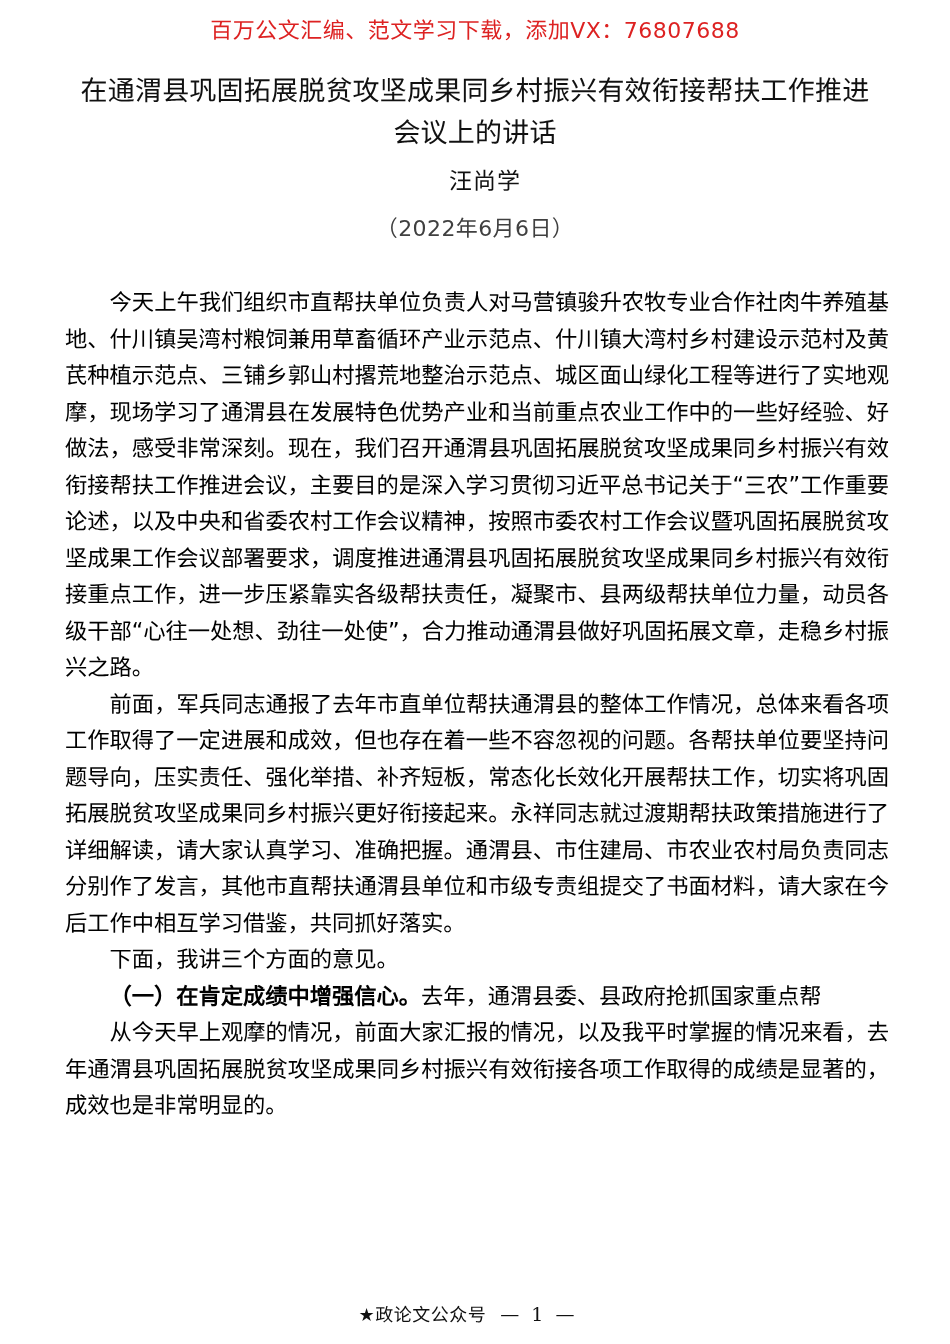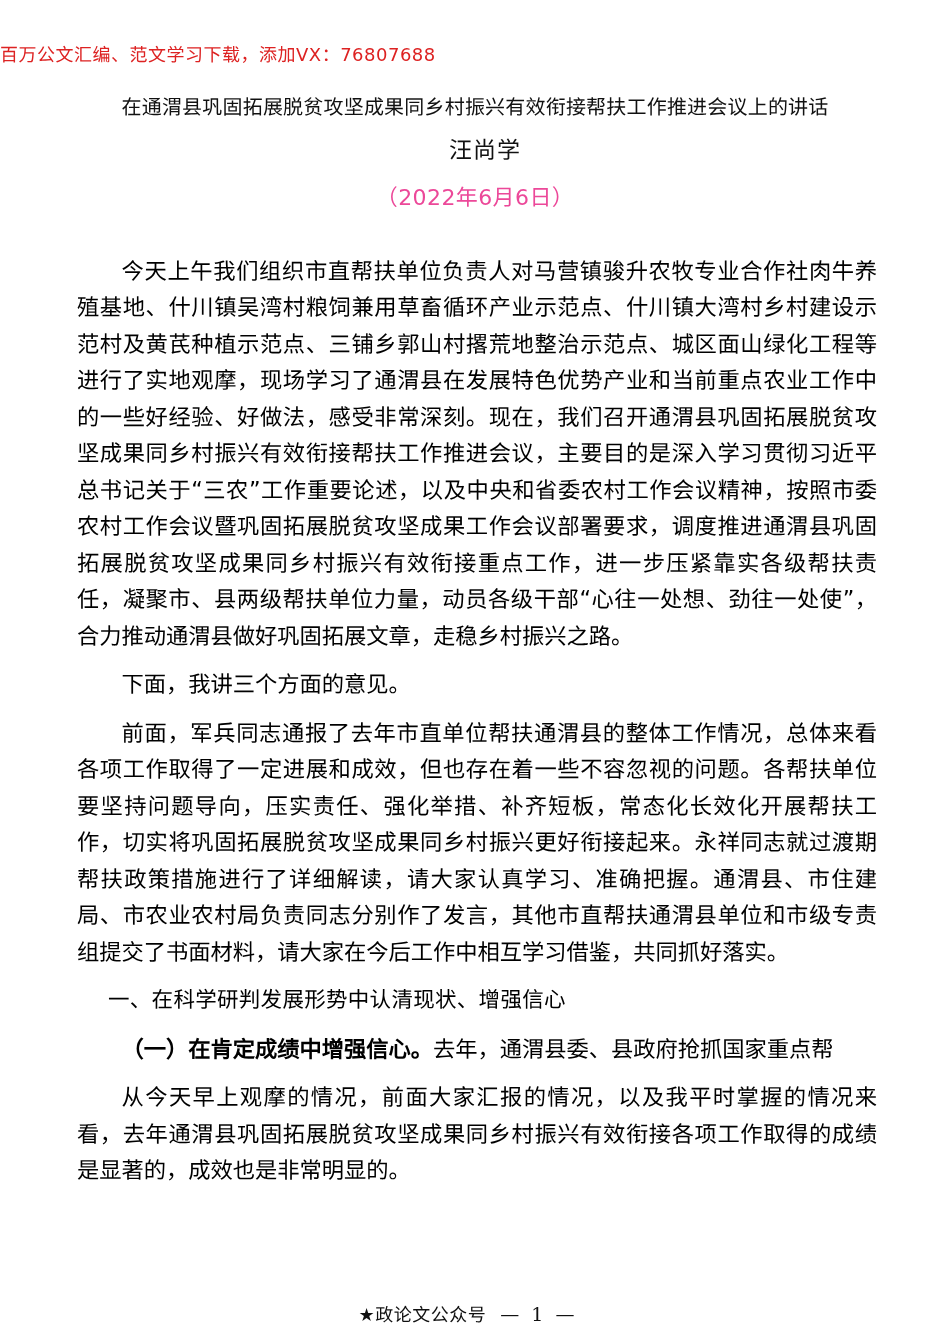--- a/index.html
+++ b/index.html
@@ -20,71 +20,72 @@
   .page {
     position: relative;
     width: 950px;
     height: 1344px;
     box-sizing: border-box;
     padding: 0;
   }
 
   
   .promo-banner {
+    text-align: center;
     color: #dd2222;
     font-family: "DejaVu Sans", "Liberation Sans", sans-serif;
-    font-size: 18px;
+    font-size: 22px;
     font-weight: 500;
     letter-spacing: 0.5px;
-    padding-top: 44px;
+    padding-top: 18px;
     line-height: 1.2;
     white-space: nowrap;
   }
 
   
   .doc-title {
     margin: 26px auto 0 auto;
     width: 806px;
     text-align: center;
     font-family: "DejaVu Sans", "Liberation Sans", sans-serif;
-    font-size: 20px;
+    font-size: 27px;
     font-weight: 400;
     line-height: 1.55;
     letter-spacing: 0.2px;
     color: #111;
   }
   .doc-author {
     text-align: center;
     font-family: "DejaVu Sans", "Liberation Sans", sans-serif;
     font-size: 23px;
     margin-top: 8px;
     letter-spacing: 1px;
     color: #111;
     padding-left: 20px;
   }
   .doc-date {
     text-align: center;
     font-family: "DejaVu Sans", "Liberation Sans", sans-serif;
     font-size: 22px;
     margin-top: 14px;
     letter-spacing: 0.4px;
-    color: #ec4899;
+    color: #404040;
   }
 
   
   .body-wrap {
     margin: 0 auto;
     width: 828px;
     padding-left: 4px;
     box-sizing: border-box;
     margin-top: 42px;
   }
 
   p.para {
-    margin: 12px;
+    margin: 0;
     font-family: "DejaVu Sans", "Liberation Sans", sans-serif;
     font-size: 22.3px;
     line-height: 36.5px;
     text-align: justify;
     text-justify: inter-ideograph;
     text-indent: 2em;
     letter-spacing: -0.05px;
     color: #000;
     word-break: break-all;
   }
@@ -141,25 +142,24 @@
   <div class="doc-title">在通渭县巩固拓展脱贫攻坚成果同乡村振兴有效衔接帮扶工作推进会议上的讲话</div>
 
   <div class="doc-author">汪尚学</div>
 
   <div class="doc-date">（2022年6月6日）</div>
 
   <div class="body-wrap">
 
     <p class="para">今天上午我们组织市直帮扶单位负责人对马营镇骏升农牧专业合作社肉牛养殖基地、什川镇吴湾村粮饲兼用草畜循环产业示范点、什川镇大湾村乡村建设示范村及黄芪种植示范点、三铺乡郭山村撂荒地整治示范点、城区面山绿化工程等进行了实地观摩，现场学习了通渭县在发展特色优势产业和当前重点农业工作中的一些好经验、好做法，感受非常深刻。现在，我们召开通渭县巩固拓展脱贫攻坚成果同乡村振兴有效衔接帮扶工作推进会议，主要目的是深入学习贯彻习近平总书记关于“三农”工作重要论述，以及中央和省委农村工作会议精神，按照市委农村工作会议暨巩固拓展脱贫攻坚成果工作会议部署要求，调度推进通渭县巩固拓展脱贫攻坚成果同乡村振兴有效衔接重点工作，进一步压紧靠实各级帮扶责任，凝聚市、县两级帮扶单位力量，动员各级干部“心往一处想、劲往一处使”，合力推动通渭县做好巩固拓展文章，走稳乡村振兴之路。</p>
 
+    <p class="para">前面，军兵同志通报了去年市直单位帮扶通渭县的整体工作情况，总体来看各项工作取得了一定进展和成效，但也存在着一些不容忽视的问题。各帮扶单位要坚持问题导向，压实责任、强化举措、补齐短板，常态化长效化开展帮扶工作，切实将巩固拓展脱贫攻坚成果同乡村振兴更好衔接起来。永祥同志就过渡期帮扶政策措施进行了详细解读，请大家认真学习、准确把握。通渭县、市住建局、市农业农村局负责同志分别作了发言，其他市直帮扶通渭县单位和市级专责组提交了书面材料，请大家在今后工作中相互学习借鉴，共同抓好落实。</p>
+
     <p class="para">下面，我讲三个方面的意见。</p>
 
-    <p class="para">前面，军兵同志通报了去年市直单位帮扶通渭县的整体工作情况，总体来看各项工作取得了一定进展和成效，但也存在着一些不容忽视的问题。各帮扶单位要坚持问题导向，压实责任、强化举措、补齐短板，常态化长效化开展帮扶工作，切实将巩固拓展脱贫攻坚成果同乡村振兴更好衔接起来。永祥同志就过渡期帮扶政策措施进行了详细解读，请大家认真学习、准确把握。通渭县、市住建局、市农业农村局负责同志分别作了发言，其他市直帮扶通渭县单位和市级专责组提交了书面材料，请大家在今后工作中相互学习借鉴，共同抓好落实。</p>
-
-    <p class="heading-cn">一、在科学研判发展形势中认清现状、增强信心</p>
 
     <p class="para"><span class="b">（一）在肯定成绩中增强信心。</span><span>去年，通渭县委、县政府抢抓国家重点帮</span></p>
 
     <p class="para">从今天早上观摩的情况，前面大家汇报的情况，以及我平时掌握的情况来看，去年通渭县巩固拓展脱贫攻坚成果同乡村振兴有效衔接各项工作取得的成绩是显著的，成效也是非常明显的。</p>
 
   </div>
 
   <div class="footer">
     <span class="footer-inner"><span class="footer-mark">★政论文公众号</span><span class="footer-page">— 1 —</span></span>
   </div>

